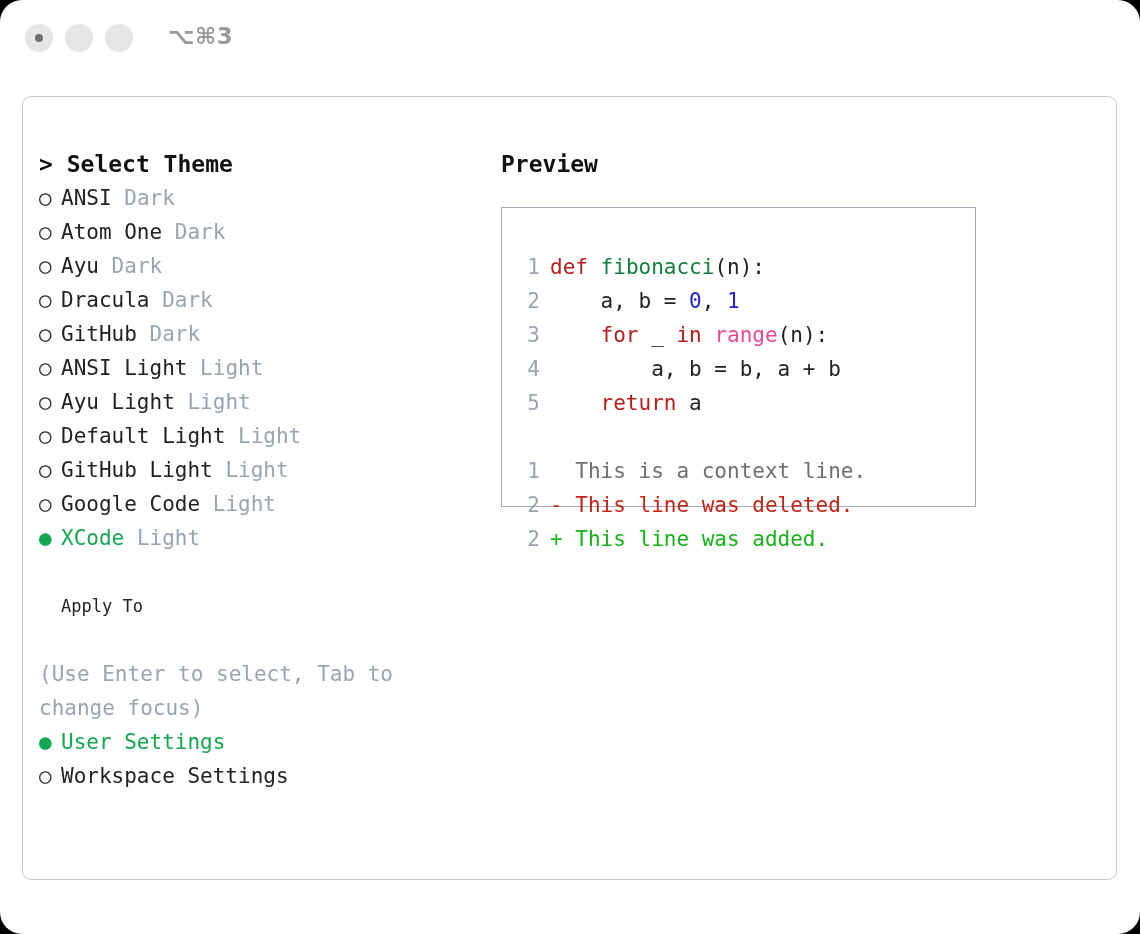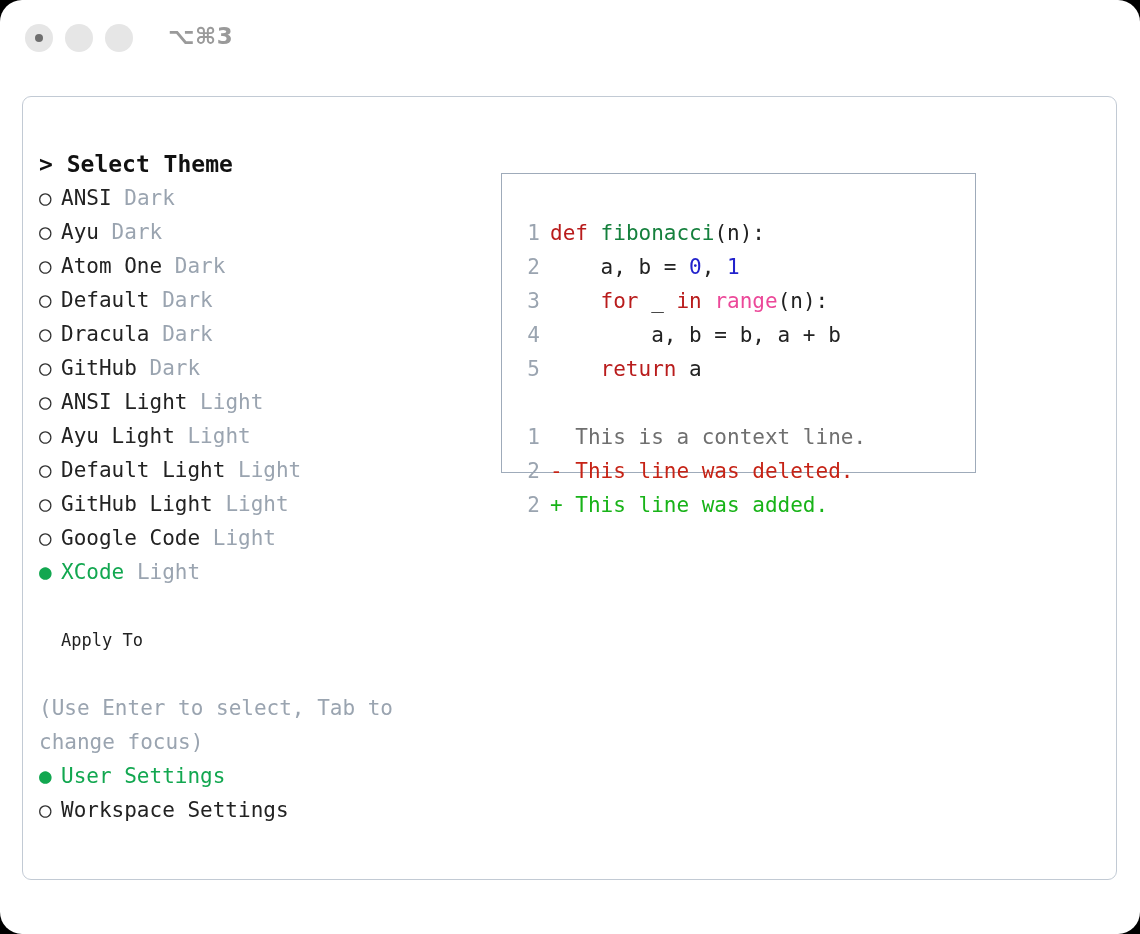--- a/index.html
+++ b/index.html
@@ -184,23 +184,22 @@
     <div id="titlebar-shortcut">⌥⌘3</div>
   </div>
 
   <div id="panel">
 
     <div id="left-col">
       <div id="theme-header">&gt; Select Theme</div>
 
       <div id="theme-list">
           <div class="row"><span class="bullet">○</span><span class="name">ANSI</span><span> </span><span class="cat">Dark</span></div>
+          <div class="row"><span class="bullet">○</span><span class="name">Atom One</span><span> </span><span class="cat">Dark</span></div>
           <div class="row"><span class="bullet">○</span><span class="name">Ayu</span><span> </span><span class="cat">Dark</span></div>
-          <div class="row"><span class="bullet">○</span><span class="name">Atom One</span><span> </span><span class="cat">Dark</span></div>
-          <div class="row"><span class="bullet">○</span><span class="name">Default</span><span> </span><span class="cat">Dark</span></div>
           <div class="row"><span class="bullet">○</span><span class="name">Dracula</span><span> </span><span class="cat">Dark</span></div>
           <div class="row"><span class="bullet">○</span><span class="name">GitHub</span><span> </span><span class="cat">Dark</span></div>
           <div class="row"><span class="bullet">○</span><span class="name">ANSI Light</span><span> </span><span class="cat">Light</span></div>
           <div class="row"><span class="bullet">○</span><span class="name">Ayu Light</span><span> </span><span class="cat">Light</span></div>
           <div class="row"><span class="bullet">○</span><span class="name">Default Light</span><span> </span><span class="cat">Light</span></div>
           <div class="row"><span class="bullet">○</span><span class="name">GitHub Light</span><span> </span><span class="cat">Light</span></div>
           <div class="row"><span class="bullet">○</span><span class="name">Google Code</span><span> </span><span class="cat">Light</span></div>
           <div class="row selected"><span class="bullet sel">●</span><span class="name">XCode</span><span> </span><span class="cat">Light</span></div>
         </div>
 
@@ -208,20 +207,21 @@
 
       <div id="hint">(Use Enter to select, Tab to change focus)</div>
 
       <div id="apply-list">
           <div class="row selected"><span class="bullet sel">●</span><span class="name">User Settings</span></div>
           <div class="row"><span class="bullet">○</span><span class="name">Workspace Settings</span></div>
         </div>
     </div>
 
     <div id="right-col">
+      <div id="preview-header">Preview</div>
       <div id="preview-box">
         <div id="code-block">
             <div class="code-line"><span class="ln">1</span><span class="kw">def</span><span class="pl"> </span><span class="fn">fibonacci</span><span class="pl">(n):</span></div>
             <div class="code-line"><span class="ln">2</span><span class="pl">    a, b = </span><span class="num">0</span><span class="pl">, </span><span class="num">1</span></div>
             <div class="code-line"><span class="ln">3</span><span class="pl">    </span><span class="kw">for</span><span class="pl"> _ </span><span class="kw">in</span><span class="pl"> </span><span class="bi">range</span><span class="pl">(n):</span></div>
             <div class="code-line"><span class="ln">4</span><span class="pl">        a, b = b, a + b</span></div>
             <div class="code-line"><span class="ln">5</span><span class="pl">    </span><span class="kw">return</span><span class="pl"> a</span></div>
           </div>
         <div class="spacer-line"></div>
         <div id="diff-block">

